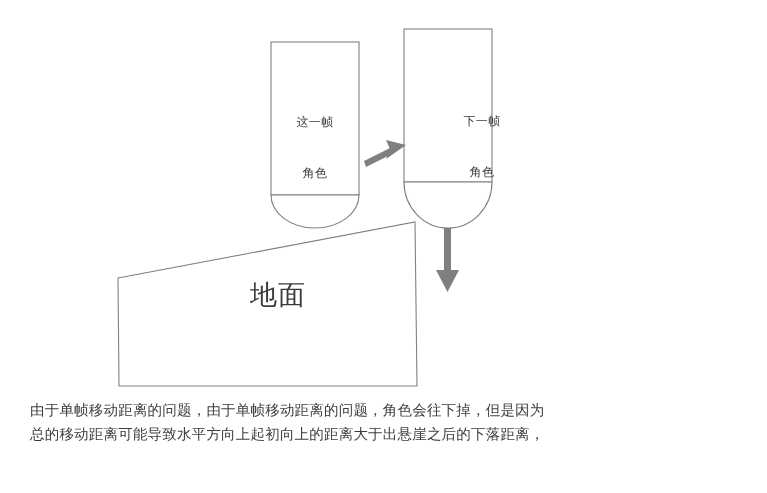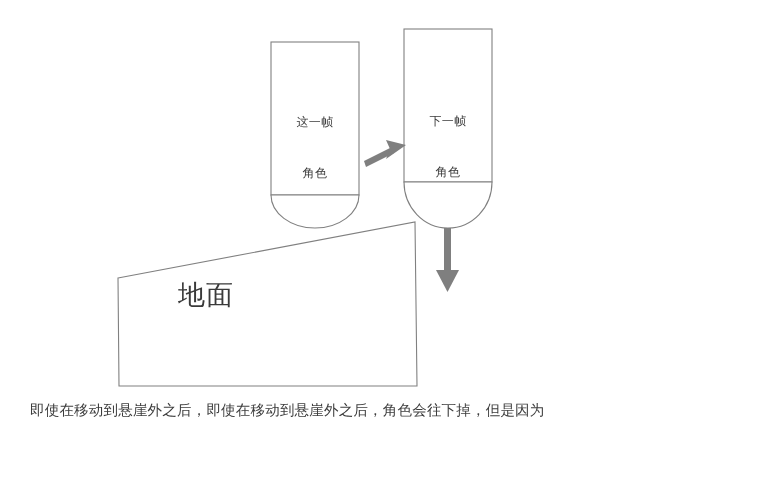--- a/index.html
+++ b/index.html
@@ -52,27 +52,28 @@
   }
   #capsule-label-current {
     left: 271px;
     top: 80px;
     width: 88px;
   }
   #capsule-label-next {
     left: 404px;
     top: 79px;
     width: 88px;
+    padding-left: 34px;
   }
   #ground-label {
     position: absolute;
     left: 178px;
     top: 278px;
     width: 200px;
-    text-align: left;
+    text-align: center;
     font-size: 27px;
     line-height: 34px;
     color: #3a3a3a;
     letter-spacing: 1px;
     white-space: pre;
   }
   #caption-block {
     position: absolute;
     left: 30px;
     top: 398px;
@@ -124,16 +125,17 @@
   </div>
 
   <div class="capsule-label" id="capsule-label-next">
     <div>下一帧</div>
     <div>角色</div>
   </div>
 
   <div id="ground-label">地面</div>
 
   <div id="caption-block">
-    <span class="caption-line">即使在移动到悬崖外之后，即使在移动到悬崖外之后，角色会往下掉，但是因为</span>
+    <span class="caption-line">由于单帧移动距离的问题，由于单帧移动距离的问题，角色会往下掉，但是因为</span>
+    <span class="caption-line">总的移动距离可能导致水平方向上起初向上的距离大于出悬崖之后的下落距离，</span>
   </div>
 
 </div>
 
 </body></html>

